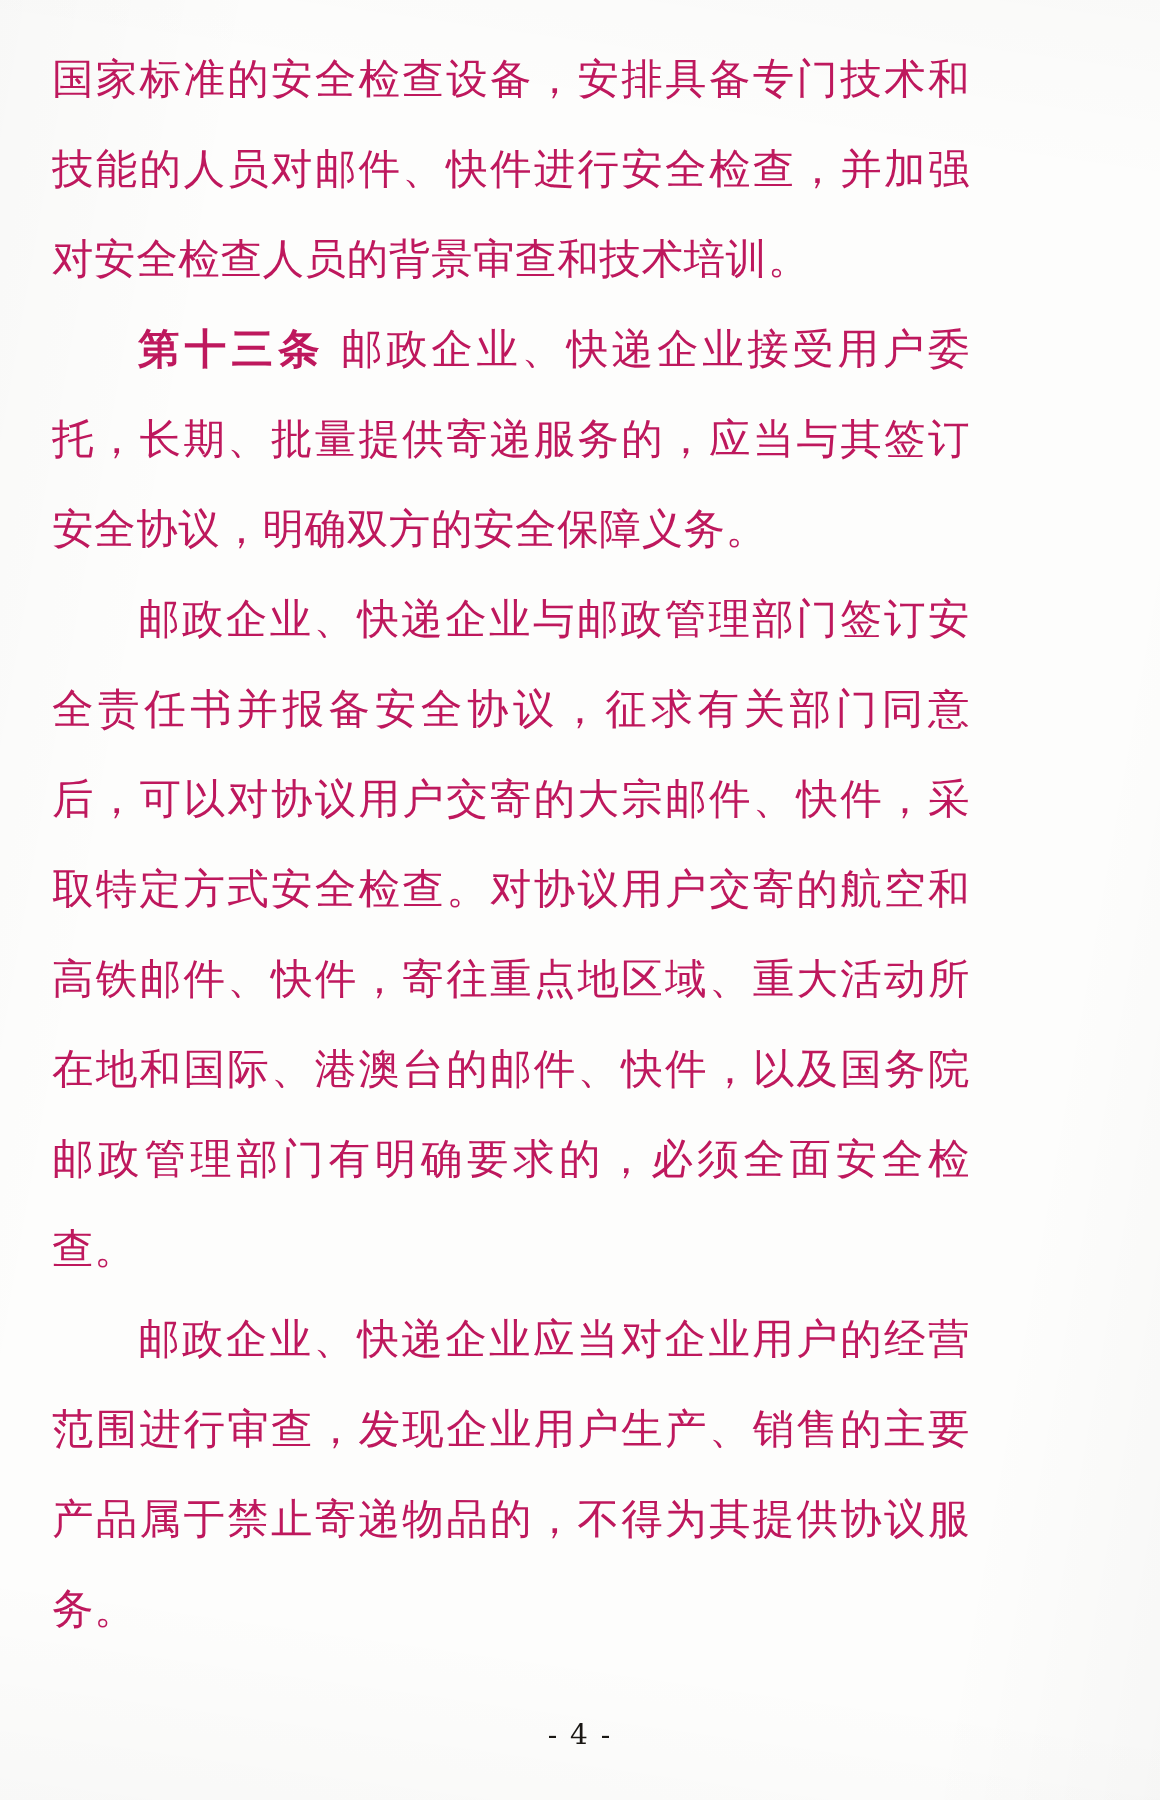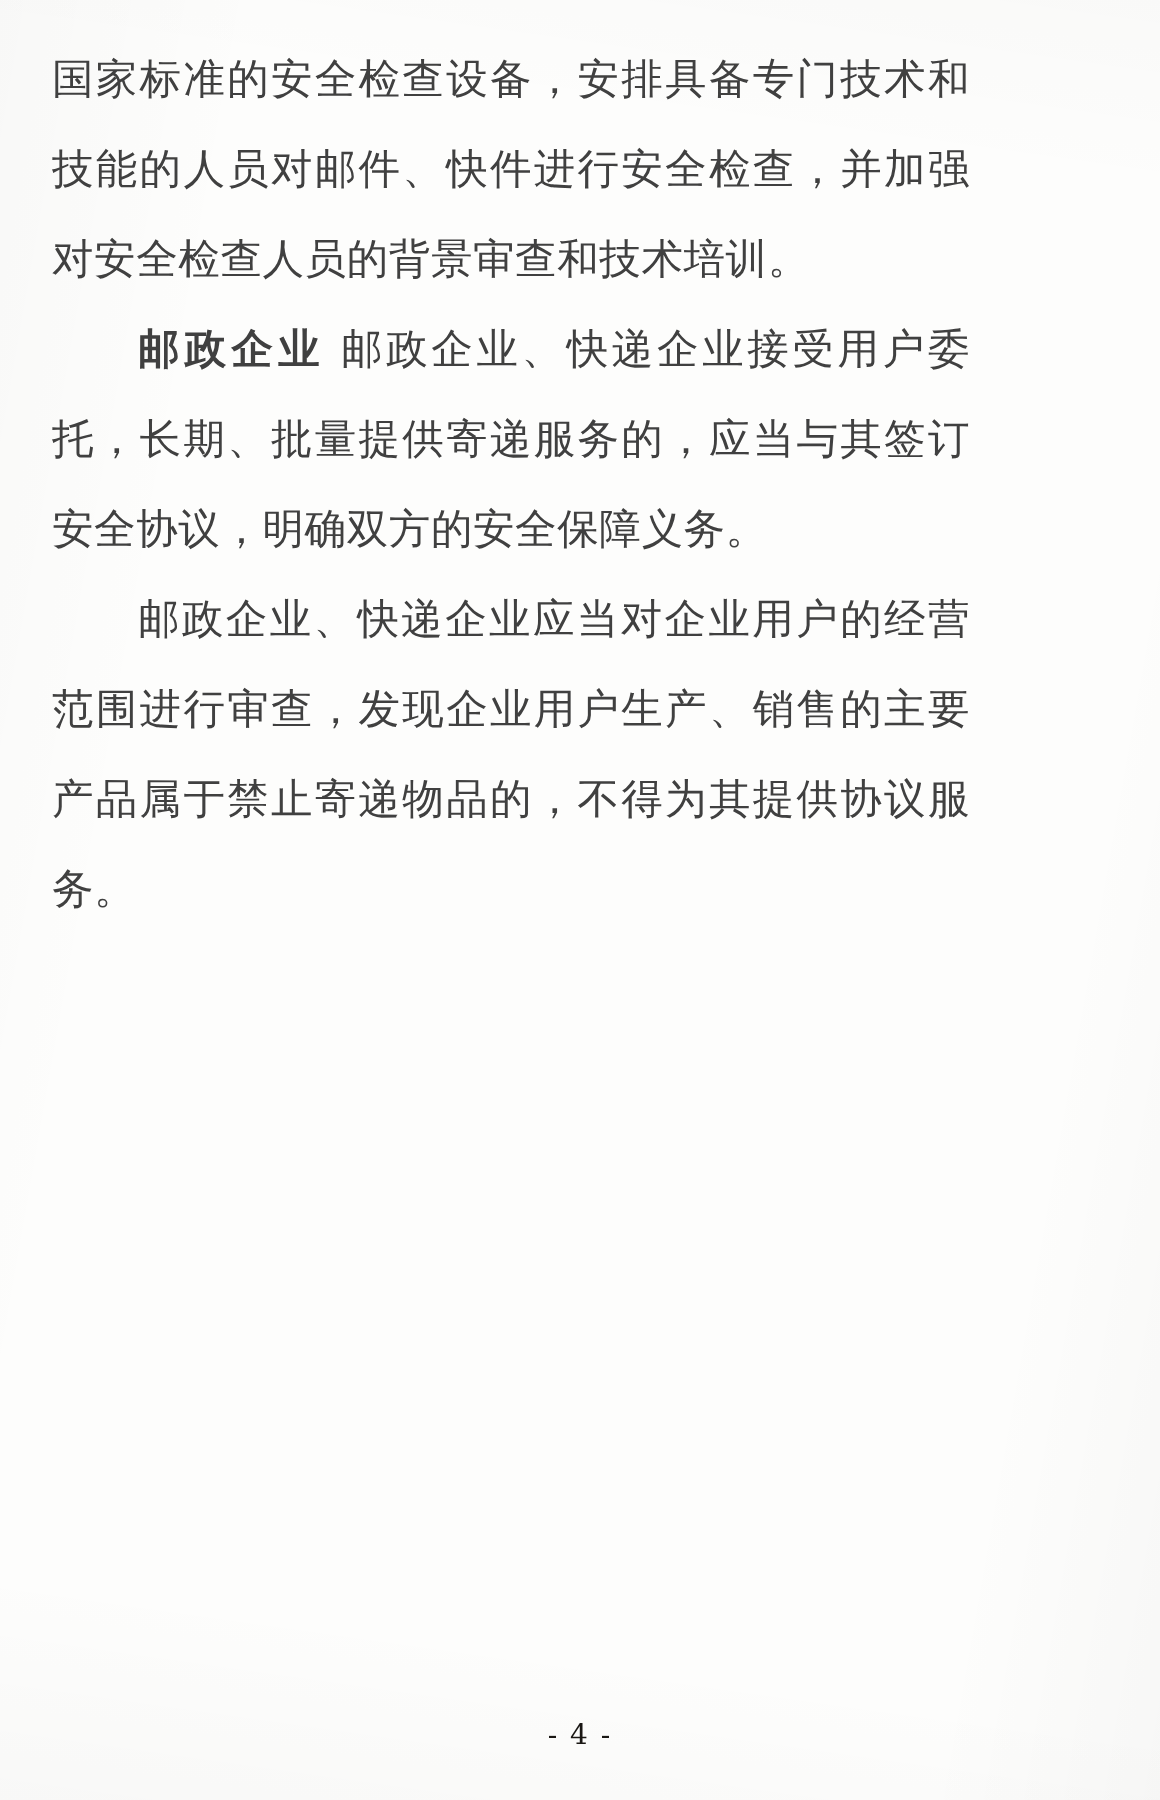--- a/index.html
+++ b/index.html
@@ -31,21 +31,21 @@
   .content {
     position: absolute;
     left: 52px;
     top: 34px;
     width: 918px;
   }
   p.para {
     margin: 0;
     font-size: 41.5px;
     line-height: 90px;
-    color: #404040;
+    color: #be185d;
     letter-spacing: 0.6px;
     text-align: justify;
     text-justify: inter-character;
     text-align-last: left;
     word-break: break-all;
     -webkit-font-smoothing: antialiased;
   }
   p.indent {
     text-indent: 86px;
   }
@@ -70,21 +70,24 @@
 <body>
 
 <div class="page">
   <div class="page-texture"></div>
 
   <div class="content">
     <p class="para">
       <span>国家标准的安全检查设备，安排具备专门技术和技能的人员对邮件、快件进行安全检查，并加强对安全检查人员的背景审查和技术培训。</span>
     </p>
     <p class="para indent">
-      <span class="article-head">邮政企业</span><span>邮政企业、快递企业接受用户委托，长期、批量提供寄递服务的，应当与其签订安全协议，明确双方的安全保障义务。</span>
+      <span class="article-head">第十三条</span><span>邮政企业、快递企业接受用户委托，长期、批量提供寄递服务的，应当与其签订安全协议，明确双方的安全保障义务。</span>
+    </p>
+    <p class="para indent">
+      <span>邮政企业、快递企业与邮政管理部门签订安全责任书并报备安全协议，征求有关部门同意后，可以对协议用户交寄的大宗邮件、快件，采取特定方式安全检查。对协议用户交寄的航空和高铁邮件、快件，寄往重点地区域、重大活动所在地和国际、港澳台的邮件、快件，以及国务院邮政管理部门有明确要求的，必须全面安全检查。</span>
     </p>
     <p class="para indent">
       <span>邮政企业、快递企业应当对企业用户的经营范围进行审查，发现企业用户生产、销售的主要产品属于禁止寄递物品的，不得为其提供协议服务。</span>
     </p>
 
   </div>
 
   <div class="page-number">- 4 -</div>
 </div>
 

